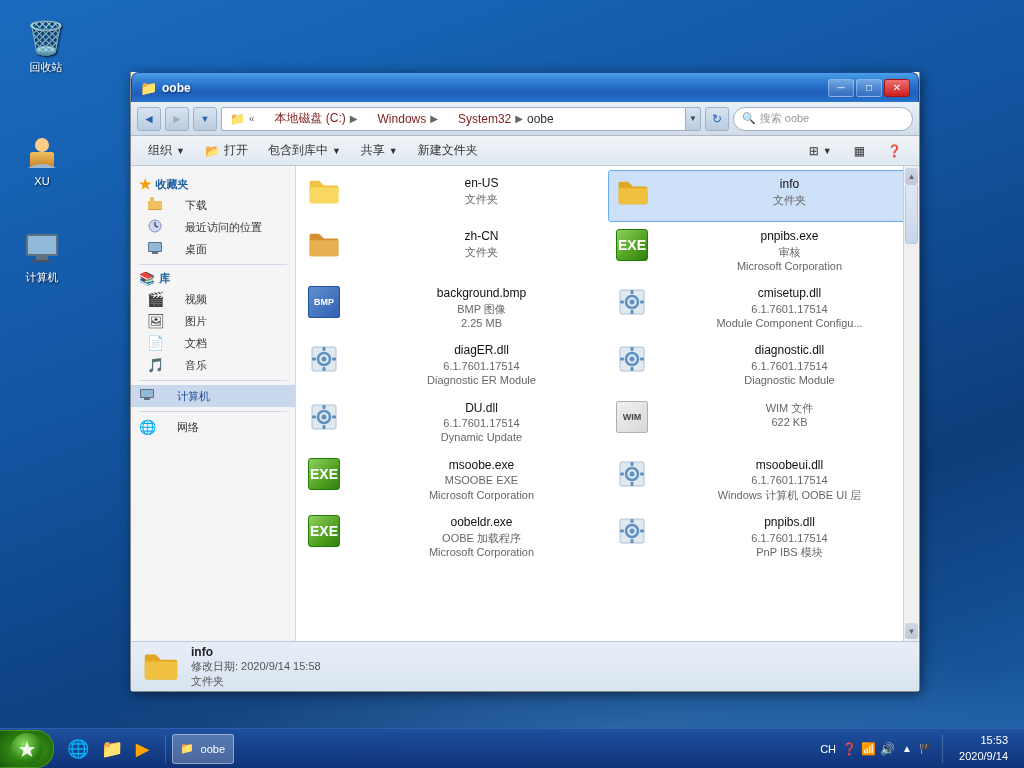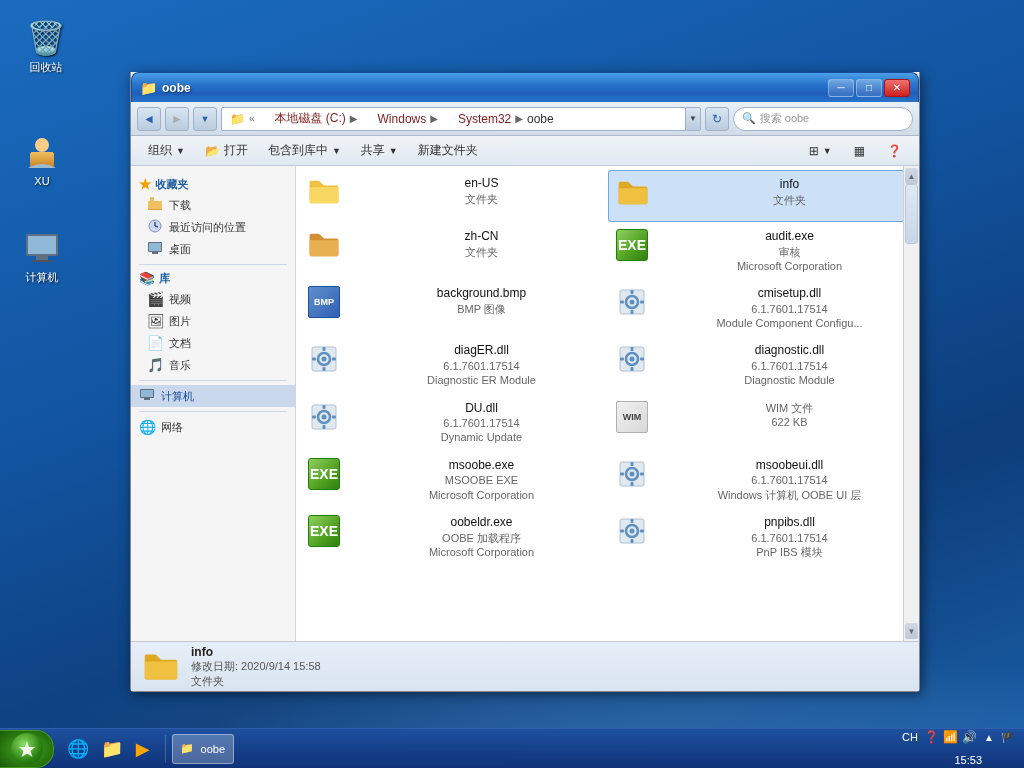--- a/index.html
+++ b/index.html
@@ -117,21 +117,20 @@
     .taskbar-item.active {
       background: rgba(255,255,255,0.25);
       border-color: rgba(255,255,255,0.4);
     }
     .taskbar-tray {
       display: flex;
       align-items: center;
       gap: 4px;
       padding: 0 8px;
       height: 100%;
-      flex-direction: column;
     }
     .taskbar-clock {
       color: white;
       text-align: right;
       font-size: 11px;
       line-height: 1.4;
       padding: 0 8px;
     }
     .taskbar-tray-icons {
       display: flex;
@@ -366,21 +365,21 @@
       cursor: pointer;
       gap: 4px;
     }
     .nav-item {
       display: flex;
       align-items: center;
       padding: 3px 16px;
       font-size: 11px;
       color: #333;
       cursor: pointer;
-      gap: 6px;
+      gap: 22px;
       white-space: nowrap;
     }
     .nav-item.selected {
       background: rgba(100,150,220,0.3);
       color: #1a4a9a;
     }
     .nav-item-icon {
       width: 16px;
       height: 16px;
       flex-shrink: 0;
@@ -766,33 +765,34 @@
               <div class="file-name">zh-CN</div>
               <div class="file-meta">文件夹</div>
             </div>
           </div>
 
           <div class="file-item">
             <div class="file-icon">
               <div class="exe-icon-green" style="font-size:14px;color:white;font-weight:bold;">EXE</div>
             </div>
             <div class="file-info">
-              <div class="file-name">audit.exe</div>
+              <div class="file-name">pnpibs.exe</div>
               <div class="file-meta">审核</div>
               <div class="file-meta">Microsoft Corporation</div>
             </div>
           </div>
 
           <div class="file-item">
             <div class="file-icon">
               <div class="bmp-icon">BMP</div>
             </div>
             <div class="file-info">
               <div class="file-name">background.bmp</div>
               <div class="file-meta">BMP 图像</div>
+              <div class="file-meta">2.25 MB</div>
             </div>
           </div>
 
           <div class="file-item">
             <div class="file-icon">
               <div class="gear-icon-dll">
                 <svg width="30" height="30" viewBox="0 0 30 30">
                   <rect x="3" y="3" width="24" height="24" rx="2" fill="#e0e8f0" stroke="#b0c0d8" stroke-width="1"></rect>
                   <circle cx="15" cy="15" r="6" fill="none" stroke="#6090c0" stroke-width="2.5"></circle>
                   <circle cx="15" cy="15" r="2.5" fill="#6090c0"></circle>

